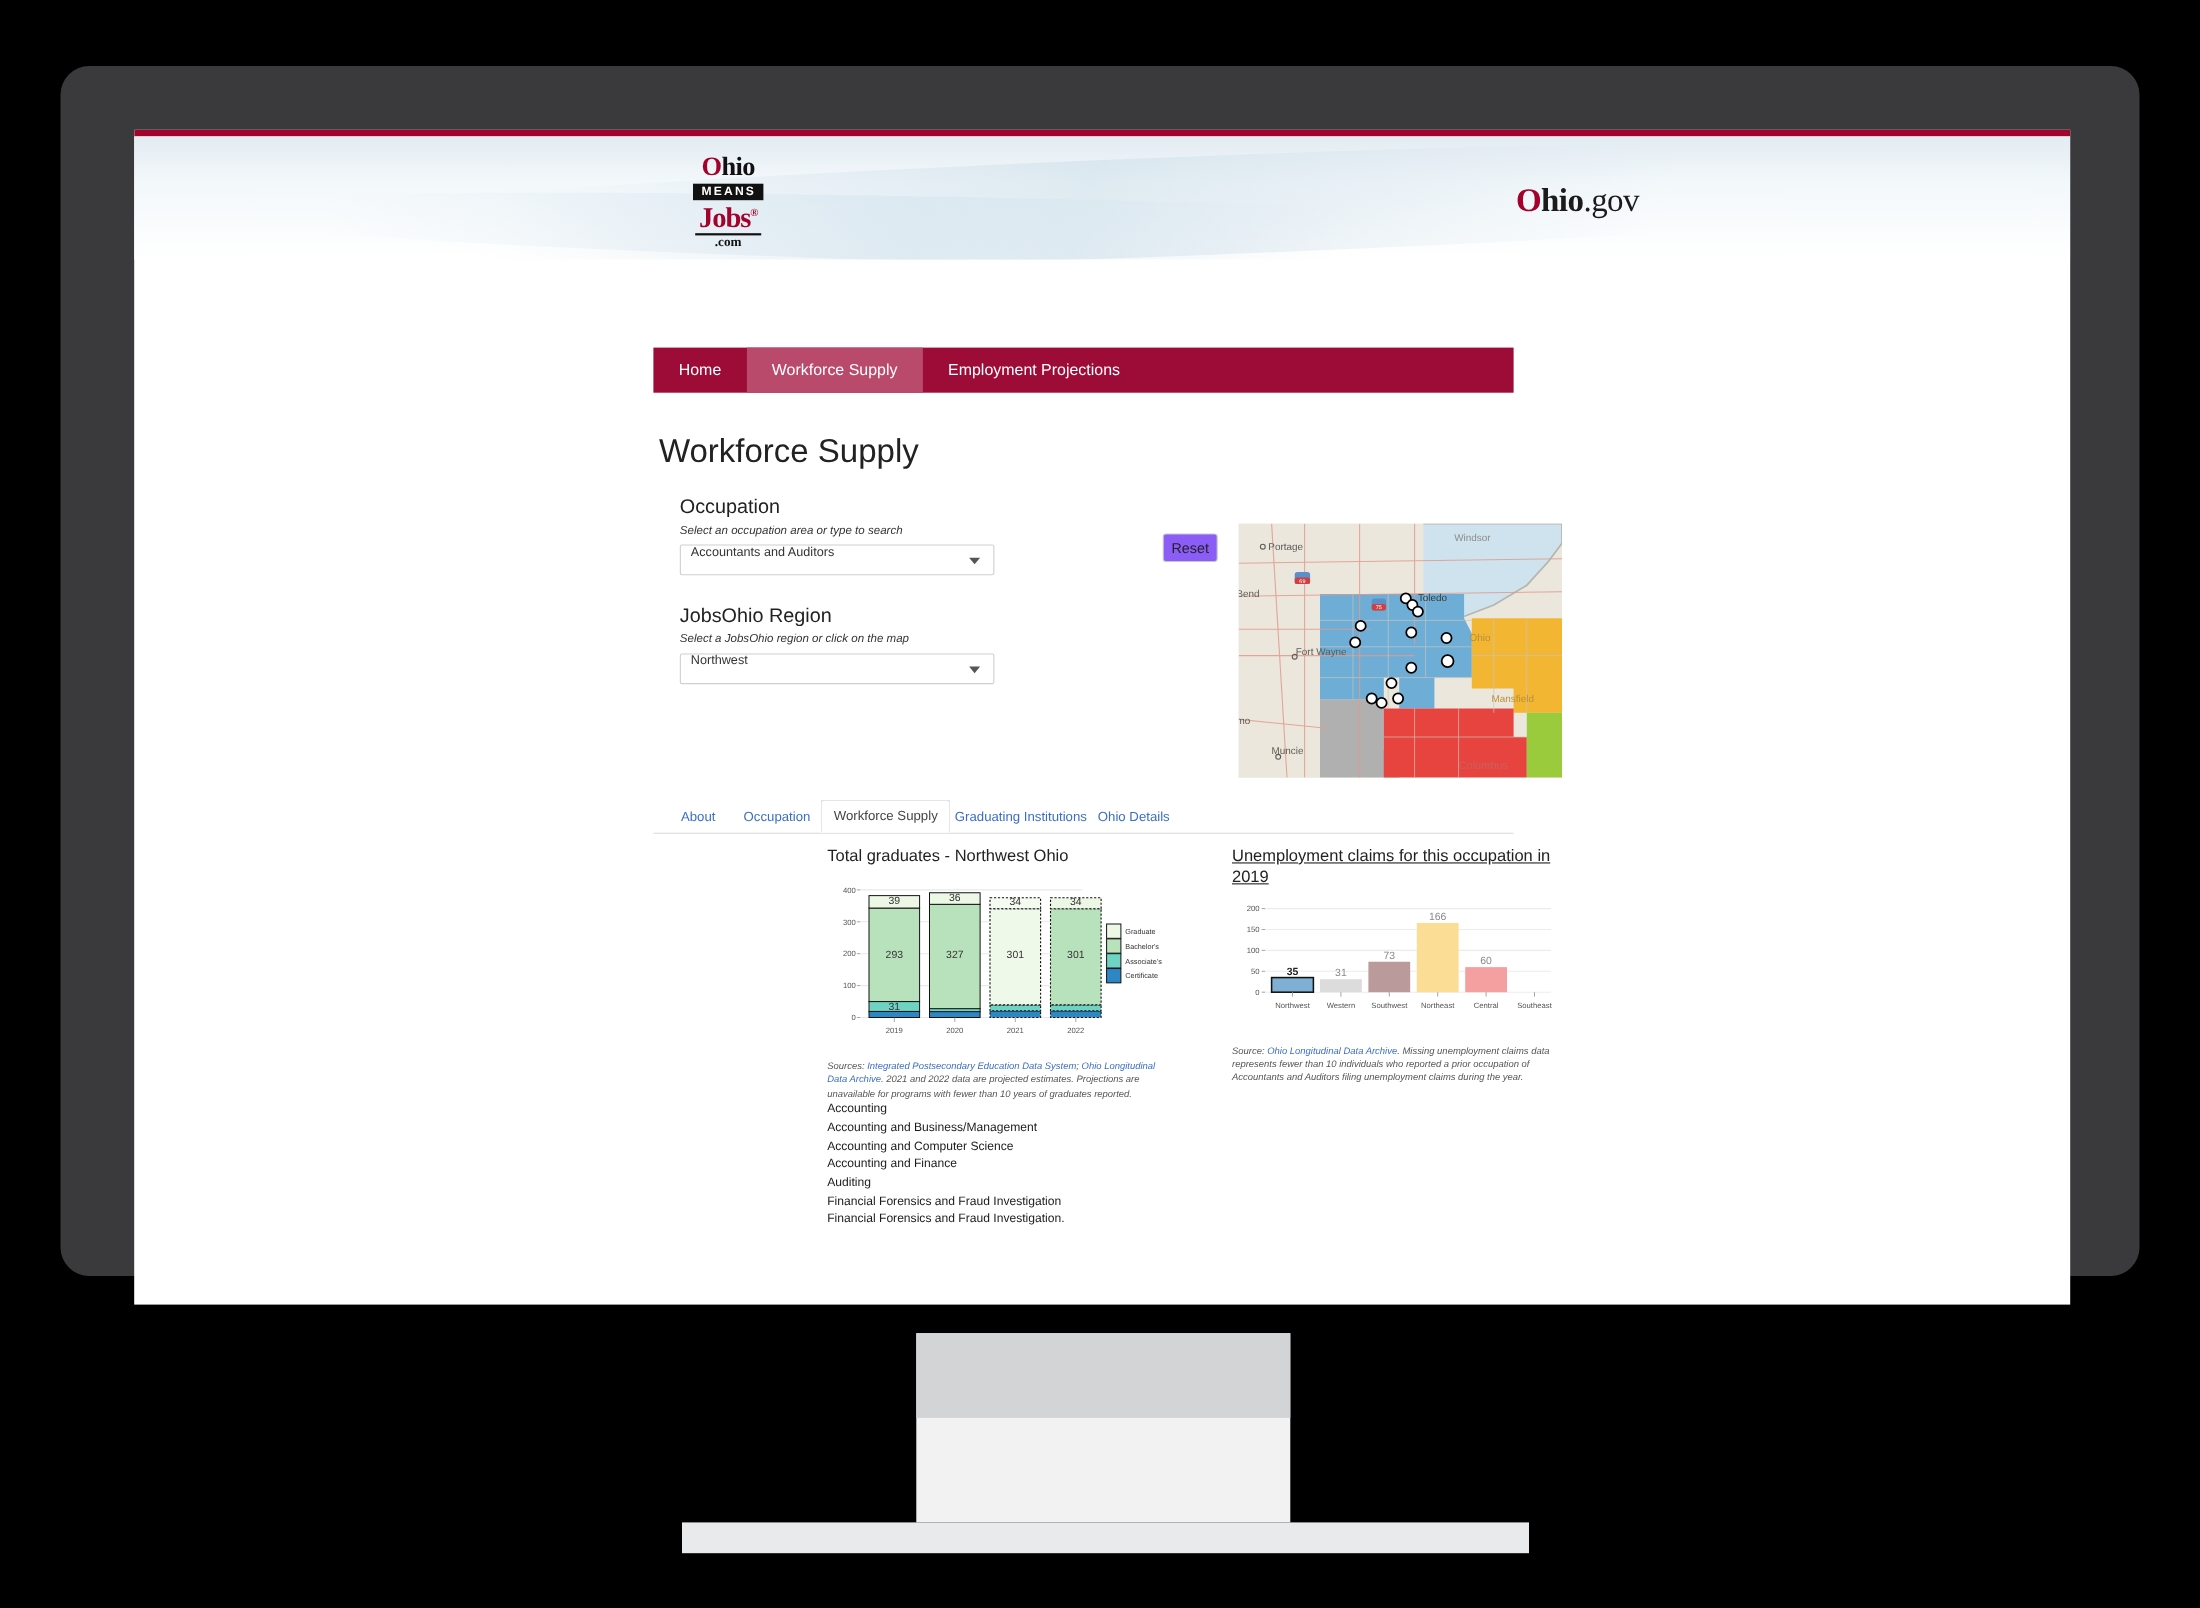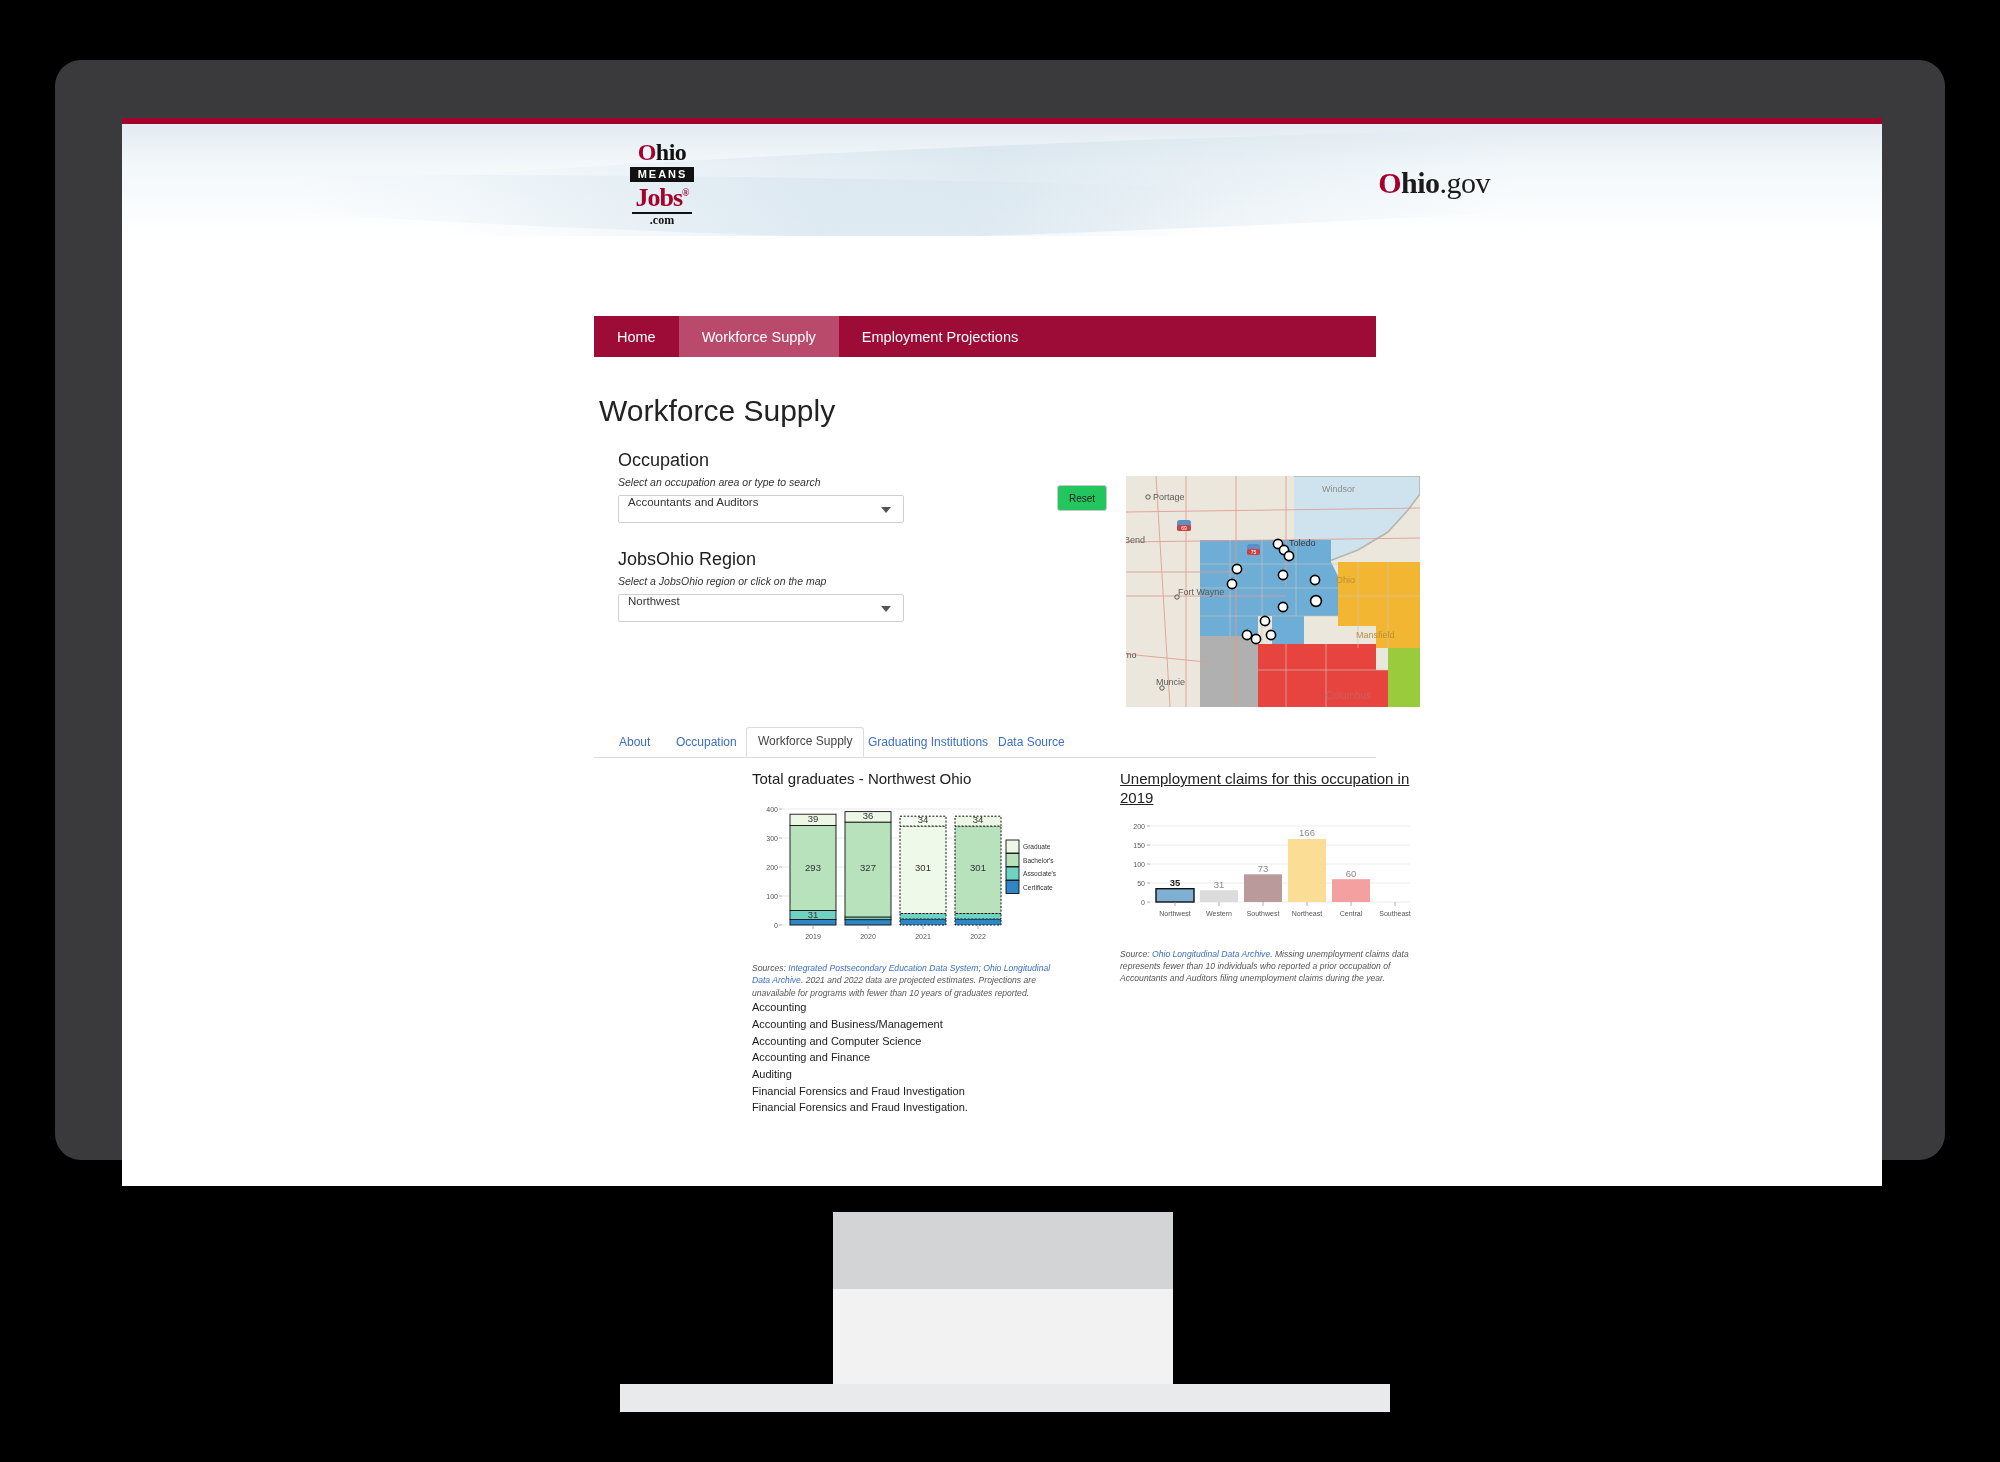--- a/index.html
+++ b/index.html
@@ -50,22 +50,22 @@
 
   .controls{position:relative;width:330px;margin-left:24px;}
   .fld-label{font-size:18px;color:#222;margin-bottom:5px;}
   .fld-hint{font-size:10.5px;color:#333;font-style:italic;margin-bottom:7px;}
   .select{position:relative;width:284px;height:26px;border:1px solid #cfcfcf;background:#fff;border-radius:2px;}
   .select span.val{position:absolute;left:9px;top:0;font-size:11.5px;color:#333;}
   .select .caret{position:absolute;right:12px;top:11px;width:0;height:0;border-left:5px solid transparent;
                  border-right:5px solid transparent;border-top:6px solid #555;}
   .gap{height:26px;}
 
-  .reset{position:absolute;left:935px;top:367px;width:48px;height:24px;border:1px solid #c8c8c8;background:#22c55e;
-         border-radius:3px;font-size:10px;color:#222;display:flex;align-items:center;justify-content:center;}
+  .reset{position:absolute;left:935px;top:367px;width:48px;height:24px;border:1px solid #c8c8c8;background:#8b5cf6;
+         border-radius:3px;font-size:13px;color:#222;display:flex;align-items:center;justify-content:center;}
 
   
   .mapbox{position:absolute;left:1004px;top:358px;width:294px;height:231px;overflow:hidden;background:#ece7dd;border:0;}
   .mapbox svg{display:block;}
 
   
   .tabs{position:absolute;left:472px;top:608px;width:782px;border-bottom:1px solid #dcdcdc;height:31px;}
   .tabs .tab{position:absolute;bottom:0;font-size:12px;color:#3c6ec7;padding:6px 11px 8px;}
   .tabs .tab.active{color:#444;background:#fff;border:1px solid #dcdcdc;border-bottom:1px solid #fff;border-radius:3px 3px 0 0;}
 
@@ -223,21 +223,21 @@
           <circle cx="145" cy="159" r="4.6"></circle>
         </g>
       </svg>
     </div>
 
     <div class="tabs">
       <div class="tab" style="left:14px;">About</div>
       <div class="tab" style="left:71px;">Occupation</div>
       <div class="tab active" style="left:152px;">Workforce Supply</div>
       <div class="tab" style="left:263px;">Graduating Institutions</div>
-      <div class="tab" style="left:393px;">Data Source</div>
+      <div class="tab" style="left:393px;">Ohio Details</div>
     </div>
 
     <div class="panel-left">
       <div class="chart-title">Total graduates - Northwest Ohio</div>
 
       <svg width="305" height="155" viewBox="0 0 305 155">
 
         <g stroke="#e9e9e9" stroke-width="1">
           <line x1="30" y1="12" x2="232" y2="12"></line>
           <line x1="30" y1="41" x2="232" y2="41"></line>

